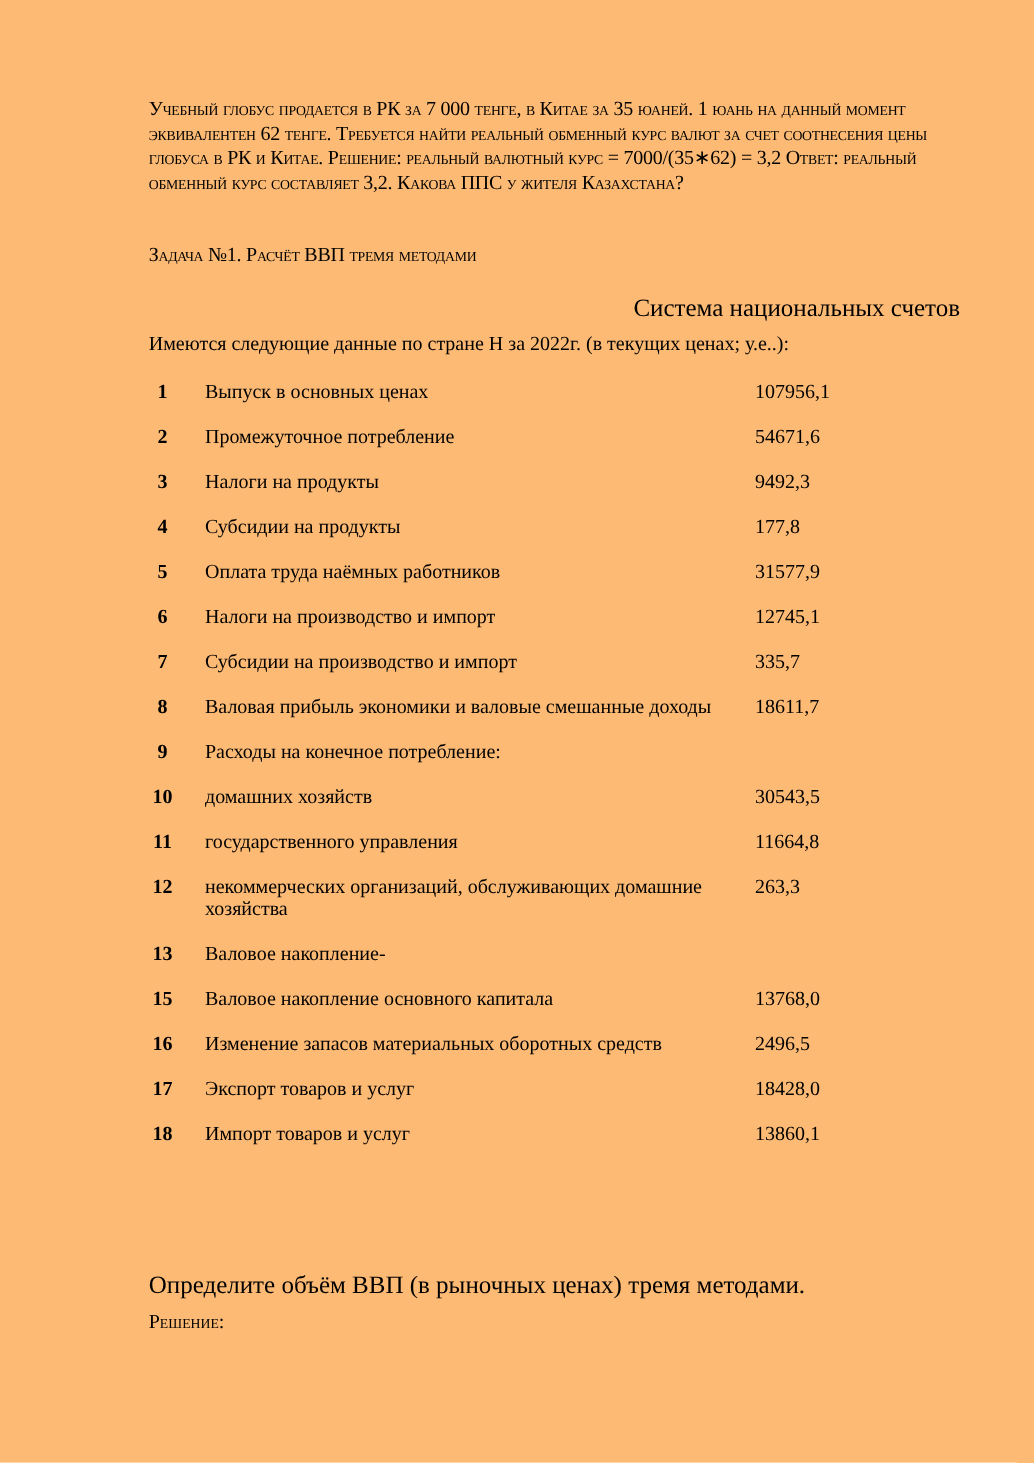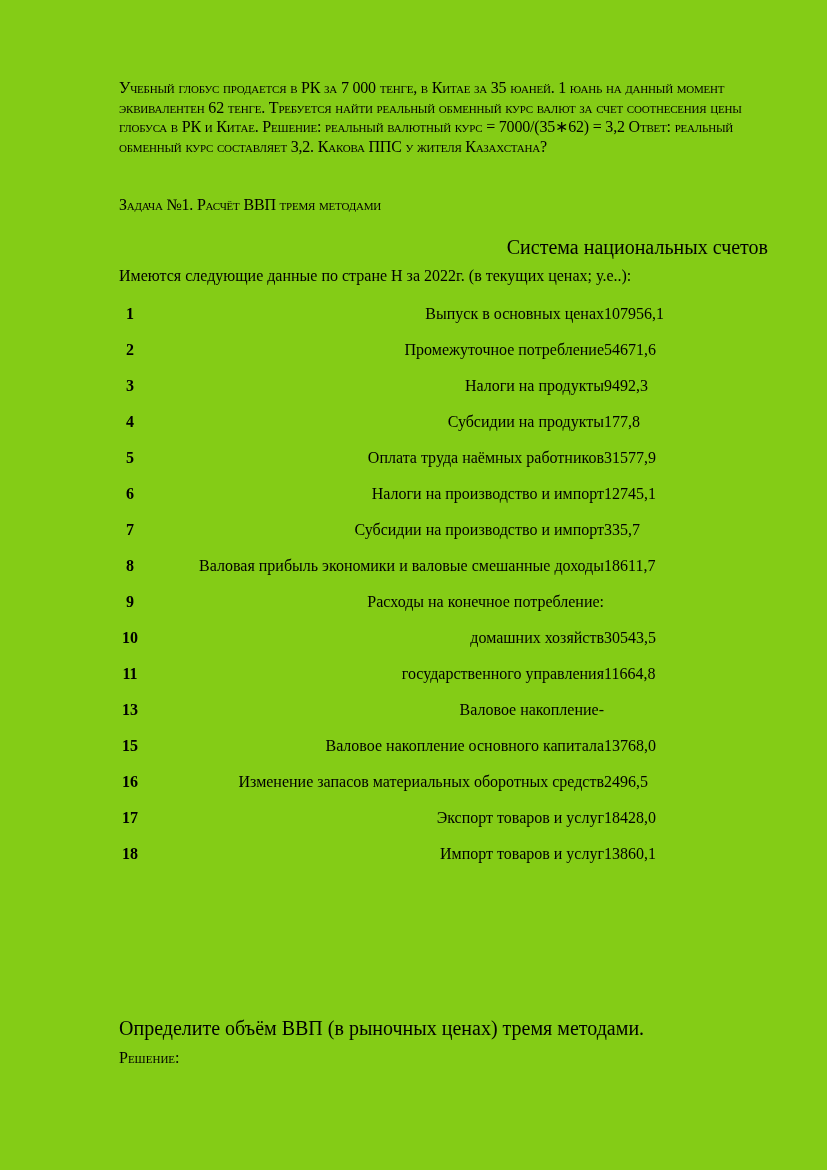--- a/index.html
+++ b/index.html
@@ -1,27 +1,27 @@
 <!DOCTYPE html>
 <html><head>
 <meta charset="utf-8">
 <style>
   html, body { margin: 0; padding: 0; background: #ffffff; }
   body { width: 827px; height: 1170px; position: relative; overflow: hidden;
          font-family: "Liberation Serif", serif; color: #000; }
-  .page { position: absolute; left: 0; top: 0; width: 827px; height: 1170px; background: #84cc16; }
+  .page { position: absolute; left: 0; top: 0; width: 827px; height: 1170px; background: #fdba74; }
   .intro { position: absolute; left: 119px; top: 78px; width: 650px;
            font-size: 16px; line-height: 19.5px; font-variant: small-caps; letter-spacing: -0.2px; }
   .task-title { position: absolute; left: 119px; top: 196px; font-size: 16px; font-variant: small-caps; letter-spacing: -0.2px; text-align: center; }
   .sns { position: absolute; right: 59px; top: 236px; font-size: 20px; }
   .lead { position: absolute; left: 119px; top: 267px; font-size: 16px; }
   table.data { position: absolute; left: 96px; top: 296px; border-collapse: collapse; width: 640px; font-size: 16px; }
   table.data td { vertical-align: top; padding: 0; }
   td.num { width: 68px; font-weight: bold; text-align: center; padding-top: 9px !important; padding-bottom: 9px !important; }
-  td.name { width: 440px; padding-top: 9px !important; padding-bottom: 9px !important; line-height: 18px; text-align: right; }
+  td.name { width: 440px; padding-top: 9px !important; padding-bottom: 9px !important; line-height: 18px; }
   td.val { padding-right: 10px !important; padding-top: 9px !important; padding-bottom: 9px !important; }
   .question { position: absolute; left: 119px; top: 1017px; font-size: 20px; }
   .solution { position: absolute; left: 119px; top: 1049px; font-size: 16px; font-variant: small-caps; }
 </style>
 </head>
 <body>
 
 <div class="page">
   <div class="intro">Учебный глобус продается в РК за 7 000 тенге, в Китае за 35 юаней. 1 юань на данный момент эквивалентен 62 тенге. Требуется найти реальный обменный курс валют за счет соотнесения цены глобуса в РК и Китае. Решение: реальный валютный курс = 7000/(35∗62) = 3,2 Ответ: реальный обменный курс составляет 3,2. Какова ППС у жителя Казахстана?</div>
   <div class="task-title">Задача №1. Расчёт ВВП тремя методами</div>
@@ -78,20 +78,25 @@
           <td class="num">10</td>
           <td class="name">домашних хозяйств</td>
           <td class="val">30543,5</td>
         </tr>
         <tr>
           <td class="num">11</td>
           <td class="name">государственного управления</td>
           <td class="val">11664,8</td>
         </tr>
         <tr>
+          <td class="num">12</td>
+          <td class="name">некоммерческих организаций, обслуживающих домашние хозяйства</td>
+          <td class="val">263,3</td>
+        </tr>
+        <tr>
           <td class="num">13</td>
           <td class="name">Валовое накопление-</td>
           <td class="val"></td>
         </tr>
         <tr>
           <td class="num">15</td>
           <td class="name">Валовое накопление основного капитала</td>
           <td class="val">13768,0</td>
         </tr>
         <tr>

